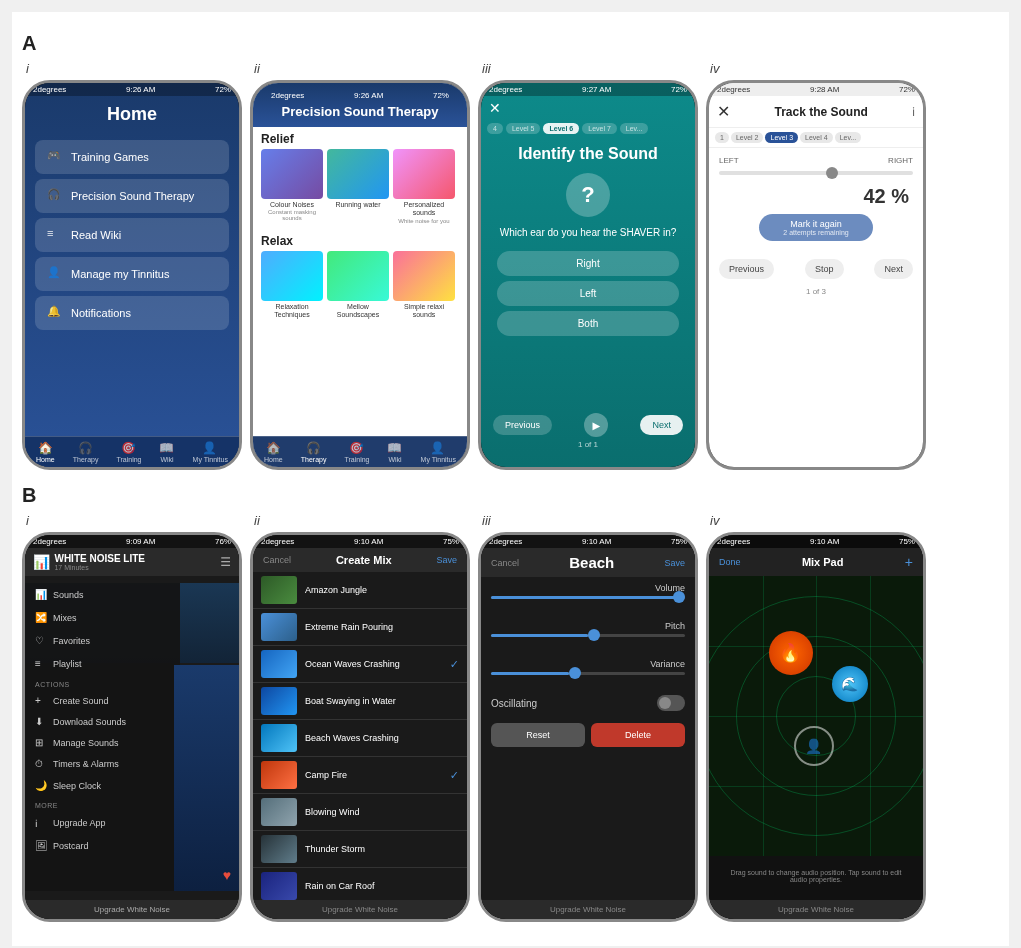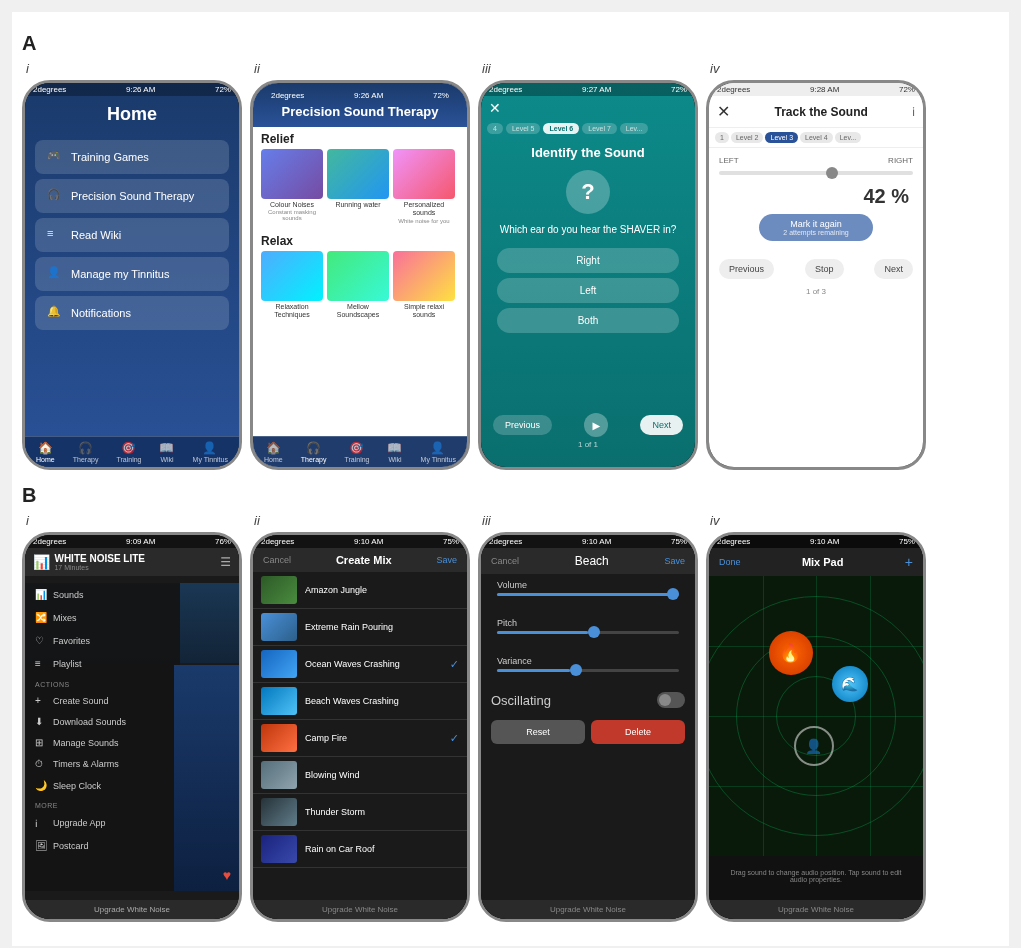--- a/index.html
+++ b/index.html
@@ -196,21 +196,21 @@
       white-space: nowrap;
     }
     .level-pill.active {
       background: rgba(255,255,255,0.9);
       color: #0a6e6e;
       font-weight: bold;
     }
     .ident-title {
       text-align: center;
       color: white;
-      font-size: 13px;
+      font-size: 16px;
       font-weight: bold;
       padding: 8px 10px 4px;
     }
     .ident-question {
       text-align: center;
       color: white;
       font-size: 10px;
       padding: 0 16px 8px;
     }
     .question-mark-circle {
@@ -555,24 +555,25 @@
       height: 100%;
     }
     .beach-header {
       display: flex;
       justify-content: space-between;
       align-items: center;
       padding: 6px 10px;
       background: #2a2a2a;
     }
     .beach-cancel { color: #888; font-size: 9px; }
-    .beach-title { color: white; font-size: 12px; font-weight: normal; }
+    .beach-title { color: white; font-size: 15px; font-weight: bold; }
     .beach-save { color: #4a90d9; font-size: 9px; }
     .slider-section {
-      padding: 6px 16px;
+      padding: 6px 10px;
+      text-align: right;
     }
     .slider-label {
       color: #ccc;
       font-size: 9px;
       margin-bottom: 3px;
     }
     .slider-bar {
       height: 3px;
       background: #444;
       border-radius: 2px;
@@ -610,21 +611,21 @@
       height: 12px;
       border-radius: 50%;
       background: #4a90d9;
     }
     .oscillating-row {
       display: flex;
       justify-content: space-between;
       align-items: center;
       padding: 4px 10px 8px;
     }
-    .osc-label { color: #ccc; font-size: 13px; }
+    .osc-label { color: #ccc; font-size: 10px; }
     .toggle-switch {
       width: 28px;
       height: 16px;
       border-radius: 8px;
       background: #555;
       position: relative;
     }
     .toggle-knob {
       width: 12px;
       height: 12px;
@@ -1089,20 +1090,24 @@
             <div class="mix-list-item">
               <div class="mix-item-img img-extreme-rain"></div>
               <span class="mix-item-label">Extreme Rain Pouring</span>
             </div>
             <div class="mix-list-item">
               <div class="mix-item-img img-ocean"></div>
               <span class="mix-item-label">Ocean Waves Crashing</span>
               <span class="mix-item-check">✓</span>
             </div>
             <div class="mix-list-item">
+              <div class="mix-item-img img-boat"></div>
+              <span class="mix-item-label">Boat Swaying in Water</span>
+            </div>
+            <div class="mix-list-item">
               <div class="mix-item-img img-beach"></div>
               <span class="mix-item-label">Beach Waves Crashing</span>
             </div>
             <div class="mix-list-item">
               <div class="mix-item-img img-campfire"></div>
               <span class="mix-item-label">Camp Fire</span>
               <span class="mix-item-check">✓</span>
             </div>
             <div class="mix-list-item">
               <div class="mix-item-img img-wind"></div>

